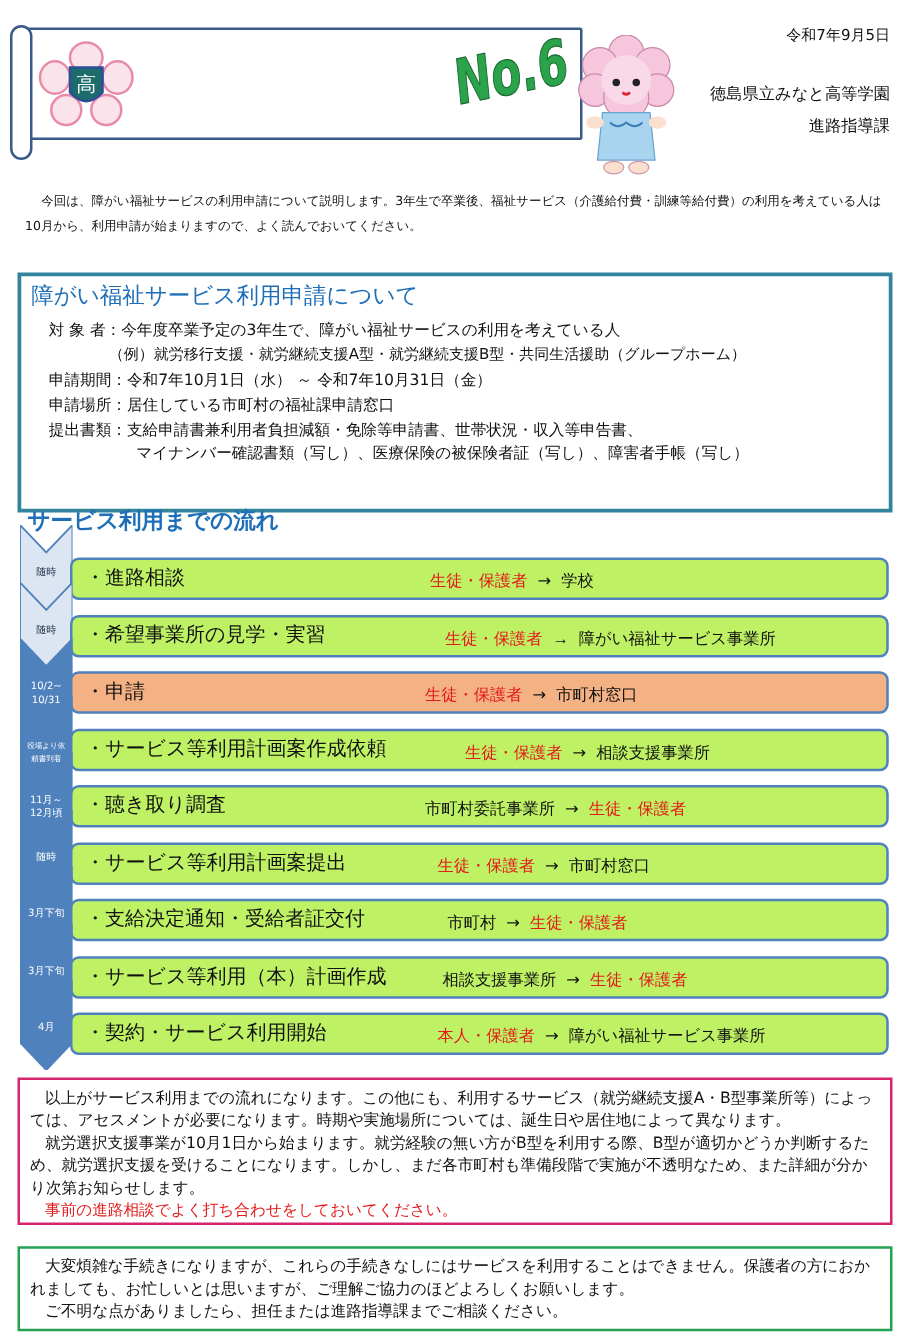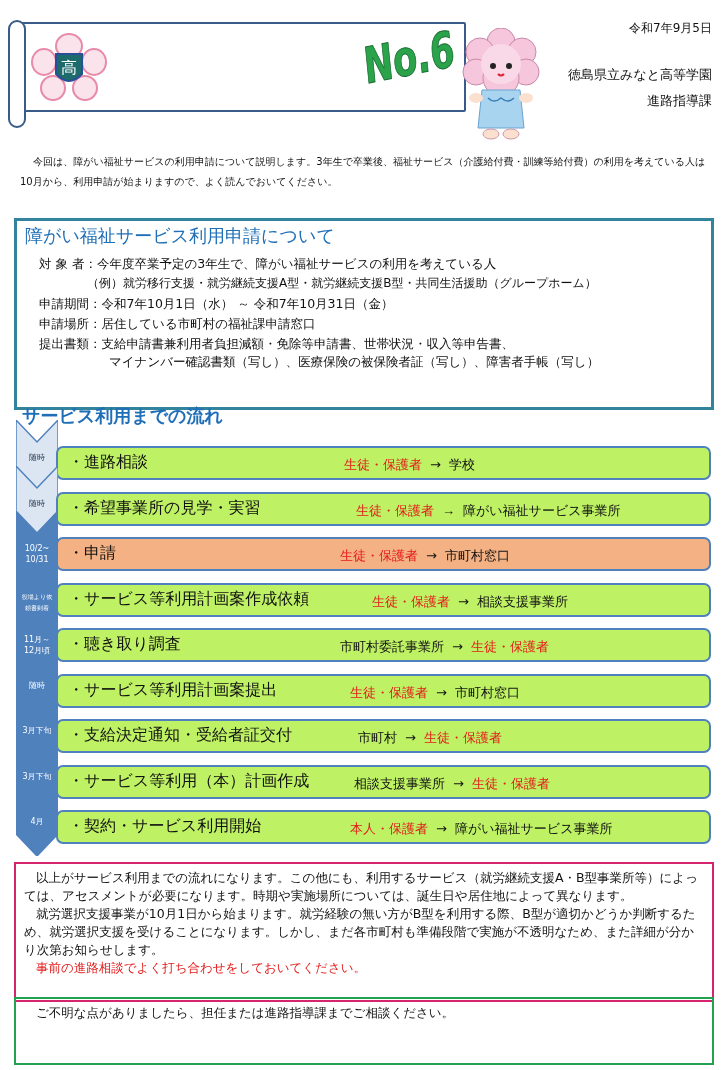--- a/index.html
+++ b/index.html
@@ -31,21 +31,21 @@
   .chev { position: absolute; left: 16px; width: 42px; }
   .chev svg { position: absolute; left: 0; top: 0; }
   .chev-label { position: absolute; left: 0; width: 42px; text-align: center; font-size: 8px; line-height: 11px; }
   .row { position: absolute; left: 56px; width: 655px; height: 34px; border: 2.5px solid #4f81bd; border-radius: 7px; background: #bef264; }
   .row.hl { background: #f4b183; }
   .row .step { position: absolute; left: 10px; top: 4px; font-size: 16px; white-space: nowrap; }
   .row .flowtxt { position: absolute; top: 8px; font-size: 13px; white-space: nowrap; }
   .red { color: #e31b1b; }
 
   
-  .notebox { position: absolute; left: 14px; top: 862px; width: 700px; height: 140px; border: 2.5px solid #d6246e; padding: 5px 8px; font-size: 12.5px; line-height: 18px; }
+  .notebox { position: absolute; left: 14px; top: 862px; width: 700px; height: 118px; border: 2.5px solid #d6246e; padding: 5px 8px; font-size: 12.5px; line-height: 18px; }
   .thanksbox { position: absolute; left: 14px; top: 997px; width: 700px; height: 68px; border: 2.5px solid #21a151; padding: 5px 8px; font-size: 12.5px; line-height: 18px; }
   .indent { text-indent: 12px; }
 </style>
 </head>
 <body>
 
 <div class="banner">
   <div class="scroll-body"></div>
   <div class="scroll-left"></div>
   <svg class="logo" viewBox="0 0 78 70">
@@ -202,14 +202,15 @@
     </div>
   </div>
 
 <section class="notebox">
   <p class="indent">以上がサービス利用までの流れになります。この他にも、利用するサービス（就労継続支援A・B型事業所等）によっては、アセスメントが必要になります。時期や実施場所については、誕生日や居住地によって異なります。</p>
   <p class="indent">就労選択支援事業が10月1日から始まります。就労経験の無い方がB型を利用する際、B型が適切かどうか判断するため、就労選択支援を受けることになります。しかし、まだ各市町村も準備段階で実施が不透明なため、また詳細が分かり次第お知らせします。</p>
   <p class="indent red">事前の進路相談でよく打ち合わせをしておいてください。</p>
 </section>
 
 <section class="thanksbox">
+  <p class="indent">大変煩雑な手続きになりますが、これらの手続きなしにはサービスを利用することはできません。保護者の方におかれましても、お忙しいとは思いますが、ご理解ご協力のほどよろしくお願いします。</p>
   <p class="indent">ご不明な点がありましたら、担任または進路指導課までご相談ください。</p>
 </section>
 
 </body></html>

